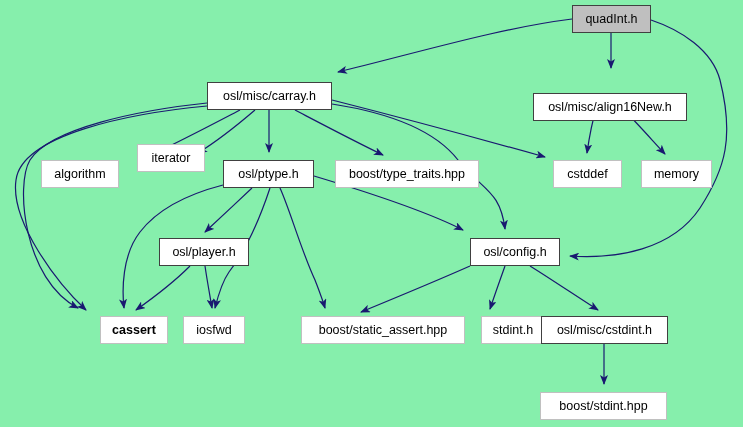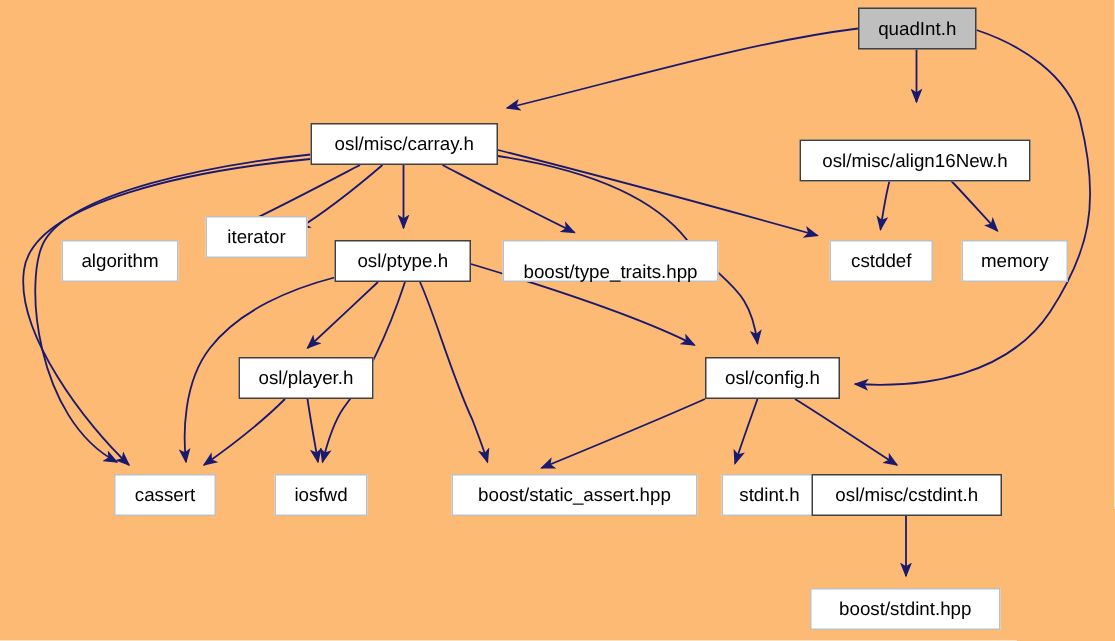--- a/index.html
+++ b/index.html
@@ -4,21 +4,21 @@
 <style>
   html, body {
     margin: 0;
     padding: 0;
     background: #ffffff;
   }
   #graph-root {
     position: relative;
     width: 743px;
     height: 427px;
-    background: #fdba74;
+    background: #86efac;
     font-family: "Liberation Sans", sans-serif;
     overflow: hidden;
   }
   svg#graph-svg {
     position: absolute;
     left: 0;
     top: 0;
     width: 743px;
     height: 427px;
   }
@@ -102,36 +102,36 @@
       </div>
       <div class="node-box kind-external" style="left: 41px; top: 160px; width: 78px; height: 28px;">
         <span class="node-label">algorithm</span>
       </div>
       <div class="node-box kind-external" style="left: 137px; top: 144px; width: 68px; height: 28px;">
         <span class="node-label">iterator</span>
       </div>
       <div class="node-box kind-internal" style="left: 223px; top: 160px; width: 91px; height: 28px;">
         <span class="node-label">osl/ptype.h</span>
       </div>
-      <div class="node-box kind-external" style="left: 335px; top: 160px; width: 144px; height: 28px; align-items: flex-end;">
+      <div class="node-box kind-external" style="left: 335px; top: 160px; width: 144px; height: 28px;">
         <span class="node-label">boost/type_traits.hpp</span>
       </div>
       <div class="node-box kind-external" style="left: 553px; top: 160px; width: 69px; height: 28px; text-align: right;">
         <span class="node-label">cstddef</span>
       </div>
       <div class="node-box kind-external" style="left: 641px; top: 160px; width: 71px; height: 28px;">
         <span class="node-label">memory</span>
       </div>
       <div class="node-box kind-internal" style="left: 159px; top: 238px; width: 90px; height: 28px;">
         <span class="node-label">osl/player.h</span>
       </div>
       <div class="node-box kind-internal" style="left: 470px; top: 238px; width: 90px; height: 28px;">
         <span class="node-label">osl/config.h</span>
       </div>
-      <div class="node-box kind-external" style="left: 76px; top: 316px; width: 68px; height: 28px;">
+      <div class="node-box kind-external" style="left: 100px; top: 316px; width: 68px; height: 28px; font-weight: bold;">
         <span class="node-label">cassert</span>
       </div>
       <div class="node-box kind-external" style="left: 183px; top: 316px; width: 62px; height: 28px;">
         <span class="node-label">iosfwd</span>
       </div>
       <div class="node-box kind-external" style="left: 269px; top: 316px; width: 164px; height: 28px; margin-left: 32px;">
         <span class="node-label">boost/static_assert.hpp</span>
       </div>
       <div class="node-box kind-external" style="left: 481px; top: 316px; width: 64px; height: 28px;">
         <span class="node-label">stdint.h</span>

